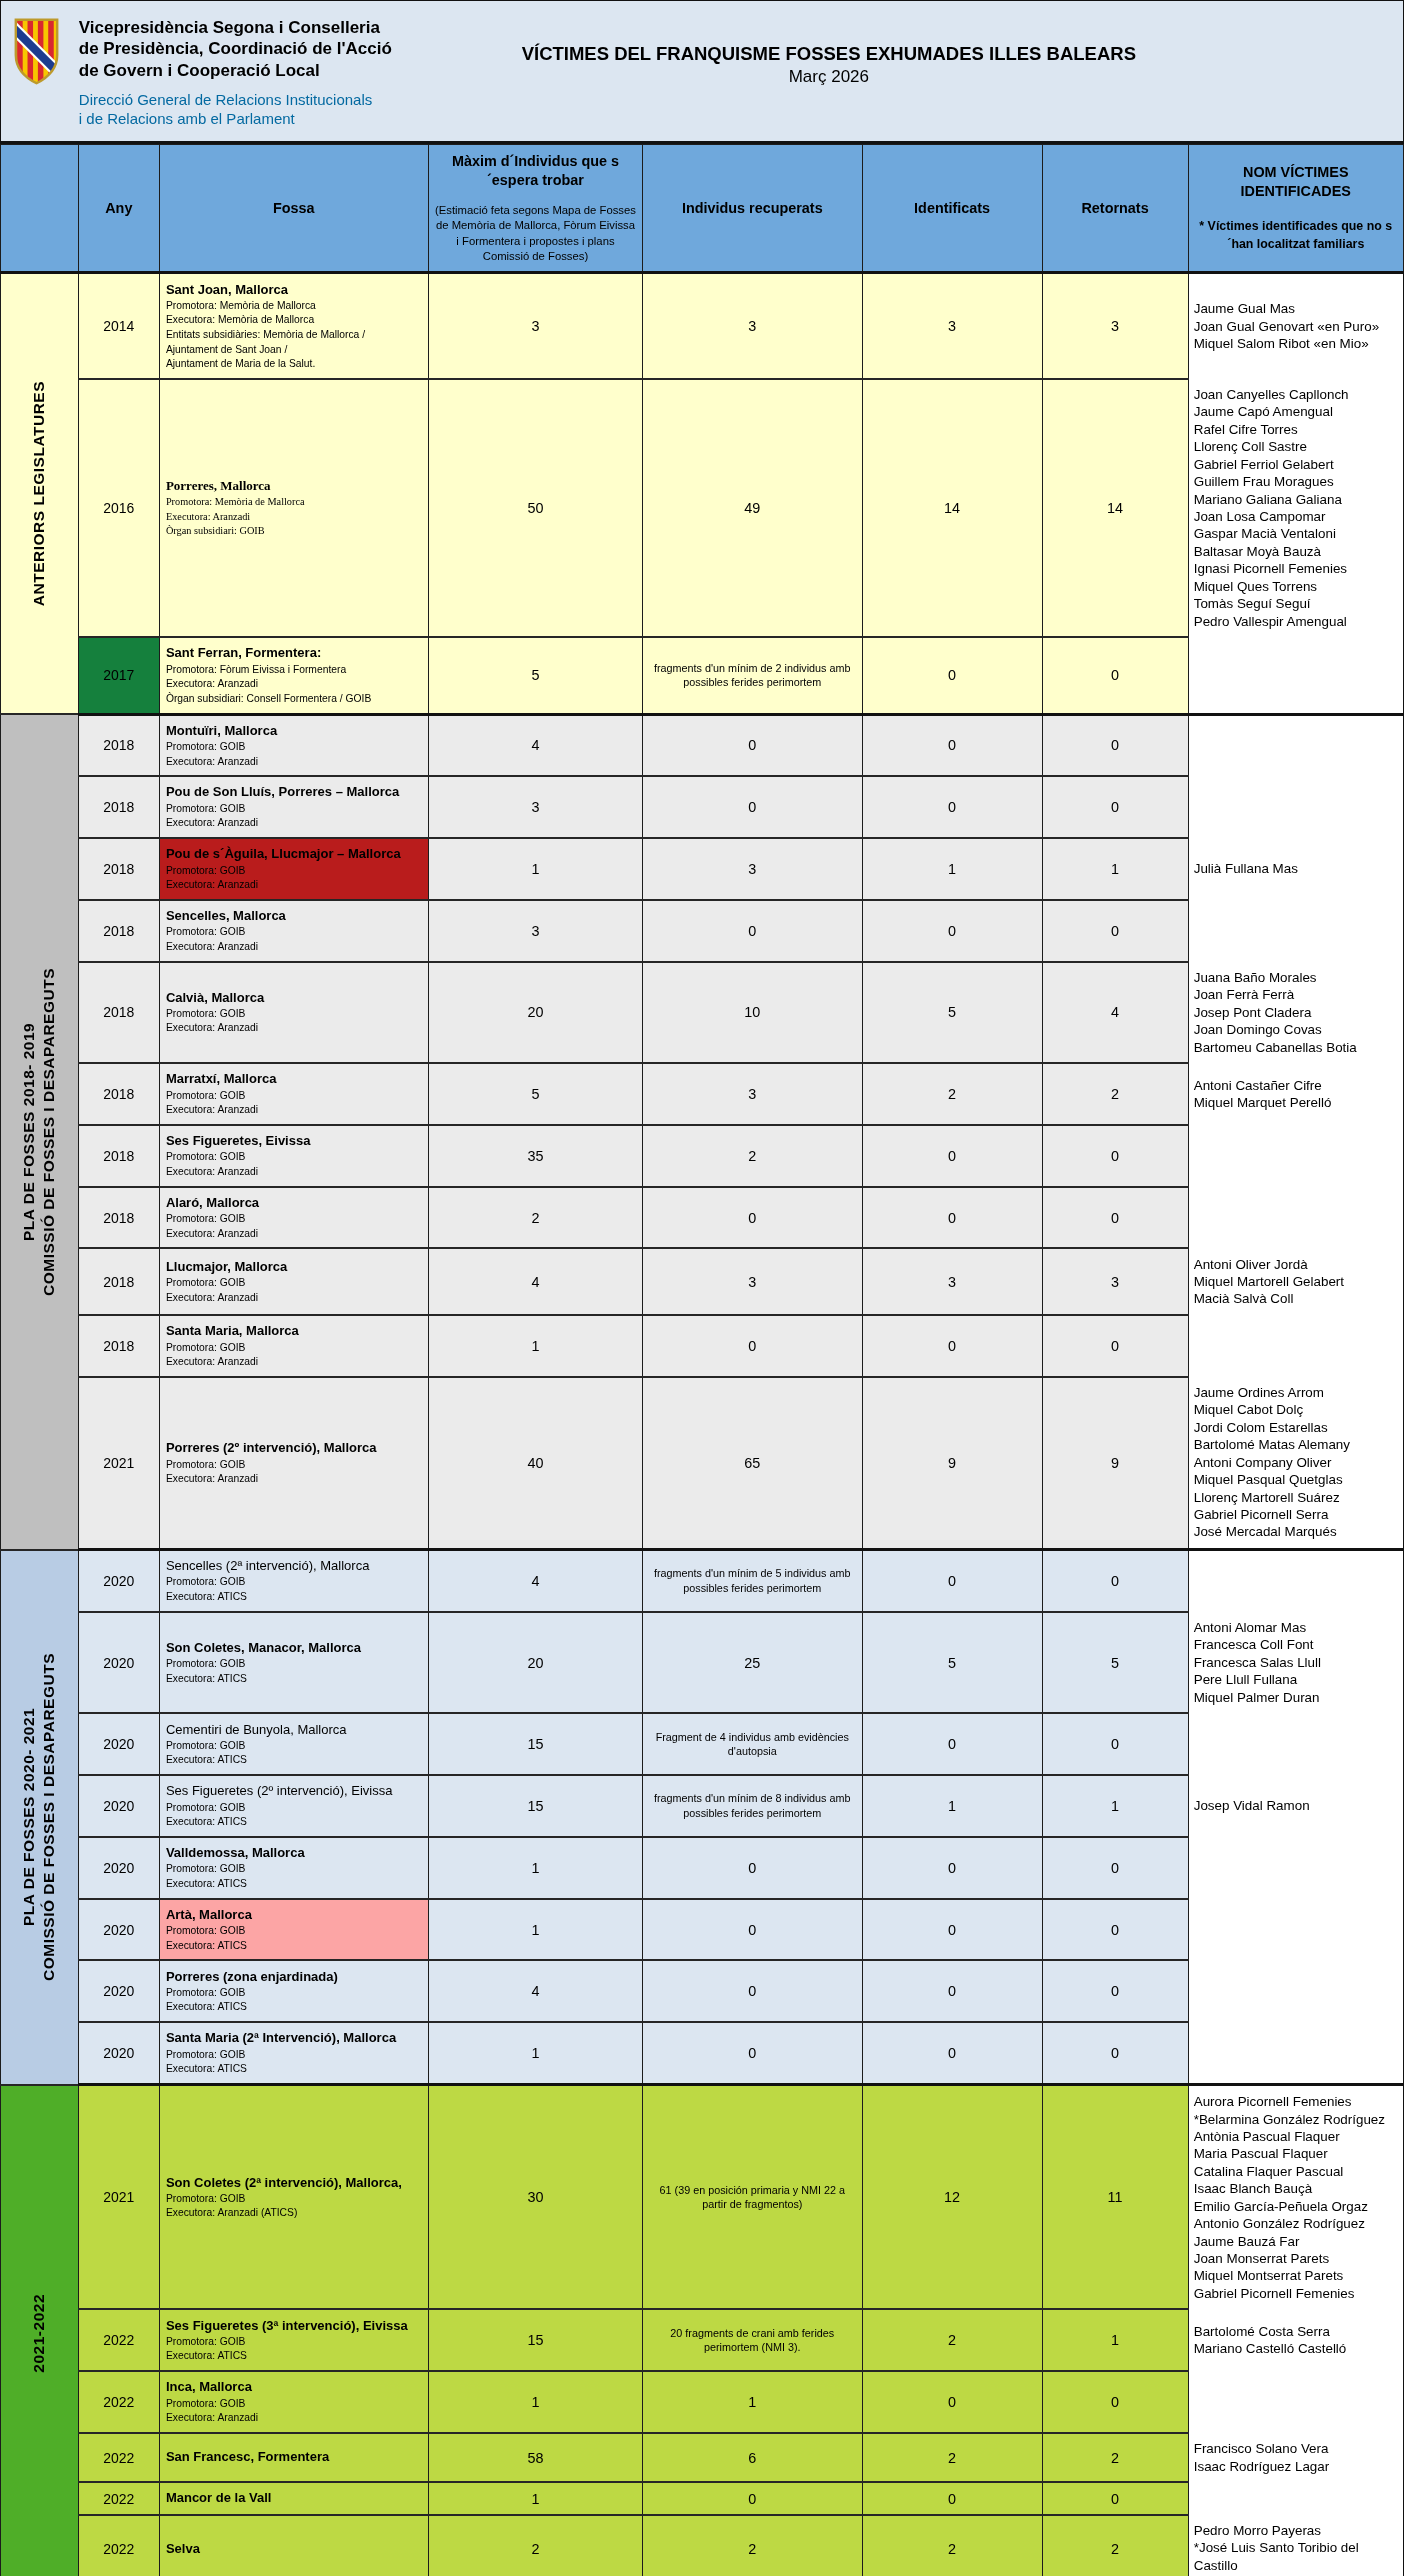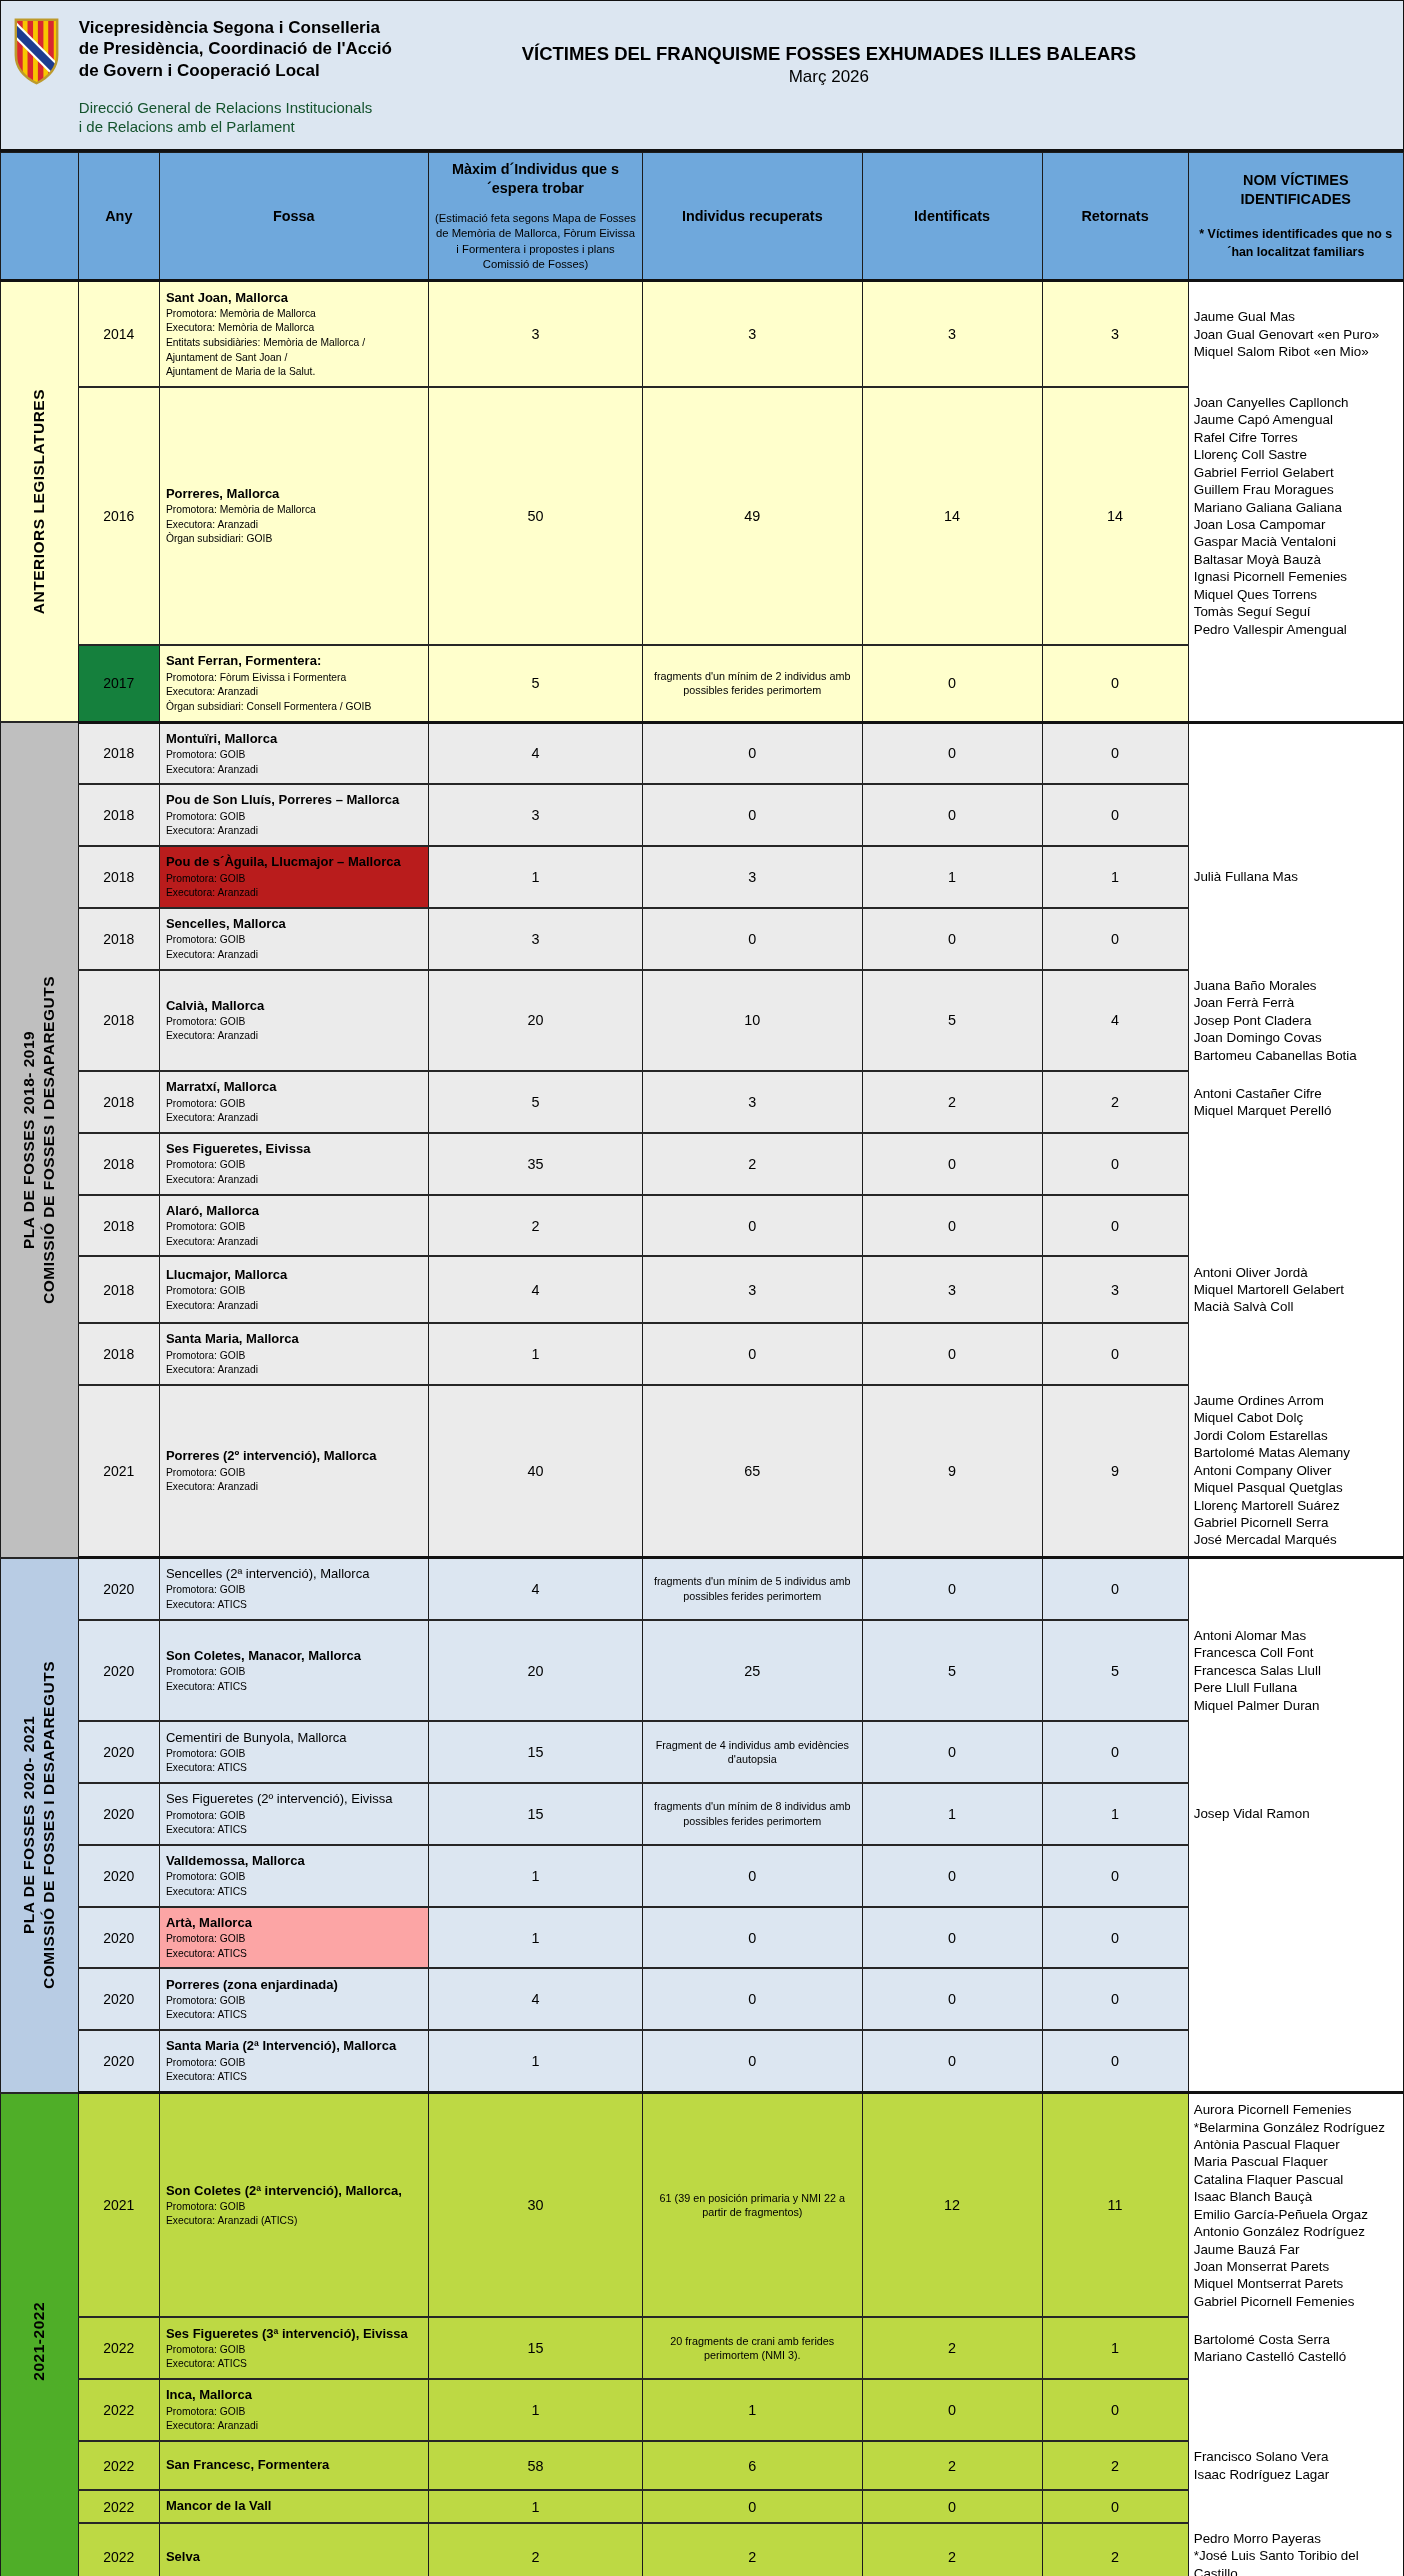--- a/index.html
+++ b/index.html
@@ -6,21 +6,21 @@
   body{width:1404px;font-family:"Liberation Sans",sans-serif;color:#000;}
   .page{width:1404px;}
 
   
   .topband{box-sizing:border-box;display:flex;align-items:flex-start;gap:17.5px;
     background:#dce6f1;border:1.5px solid #111;border-bottom:3.1px solid #111;
     padding:15.5px 20.6px 12.4px 11.3px;min-height:99px;}
   .logo{flex:0 0 auto;}
   .org{flex:0 0 auto;max-width:392px;}
   .org-bold{font-weight:bold;font-size:17px;line-height:1.28;}
-  .org-light{color:#14532d;font-size:15px;line-height:1.3;margin-top:16px;}
+  .org-light{color:#0369a1;font-size:15px;line-height:1.3;margin-top:8px;}
   .titlebox{flex:1 1 auto;text-align:center;padding-top:25px;padding-right:134px;}
   .doc-title{font-weight:bold;font-size:18.5px;line-height:1.3;}
   .doc-subtitle{font-size:17px;line-height:1.3;}
 
   
   table{border-collapse:collapse;width:1404px;table-layout:fixed;}
   col.c-side{width:5.5%;} col.c-any{width:5.7%;} col.c-fossa{width:19%;}
   col.c-max{width:15.1%;} col.c-rec{width:15.5%;} col.c-id{width:12.7%;}
   col.c-ret{width:10.3%;} col.c-nom{width:15.2%;}
 
@@ -150,21 +150,21 @@
           <td class="num" style="background: rgb(255, 255, 204);">3</td>
           <td class="num" style="background: rgb(255, 255, 204);">3</td>
           <td class="names">
             <div class="name-line">Jaume Gual Mas</div>
             <div class="name-line">Joan Gual Genovart «en Puro»</div>
             <div class="name-line">Miquel Salom Ribot «en Mio»</div>
           </td>
         </tr>
         <tr>
           <td class="year" style="background: rgb(255, 255, 204);">2016</td>
-          <td class="fossa" style="background: rgb(255, 255, 204);">
+          <td class="fossa" style="background: rgb(255, 255, 204); font-family: Liberation Serif, serif;">
             <div class="fossa-title"><span class="b">Porreres, Mallorca</span></div>
             <div class="meta">Promotora: Memòria de Mallorca</div>
             <div class="meta">Executora: Aranzadi</div>
             <div class="meta">Òrgan subsidiari: GOIB</div>
           </td>
           <td class="num" style="background: rgb(255, 255, 204);">50</td>
           <td class="num" style="background: rgb(255, 255, 204);">49</td>
           <td class="num" style="background: rgb(255, 255, 204);">14</td>
           <td class="num" style="background: rgb(255, 255, 204);">14</td>
           <td class="names">

